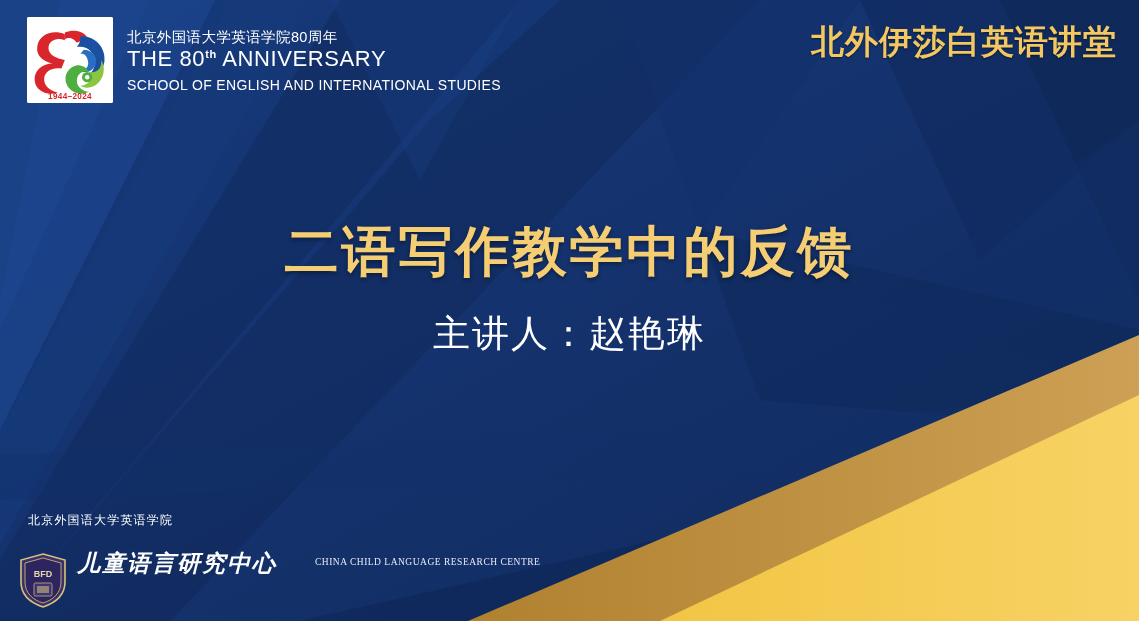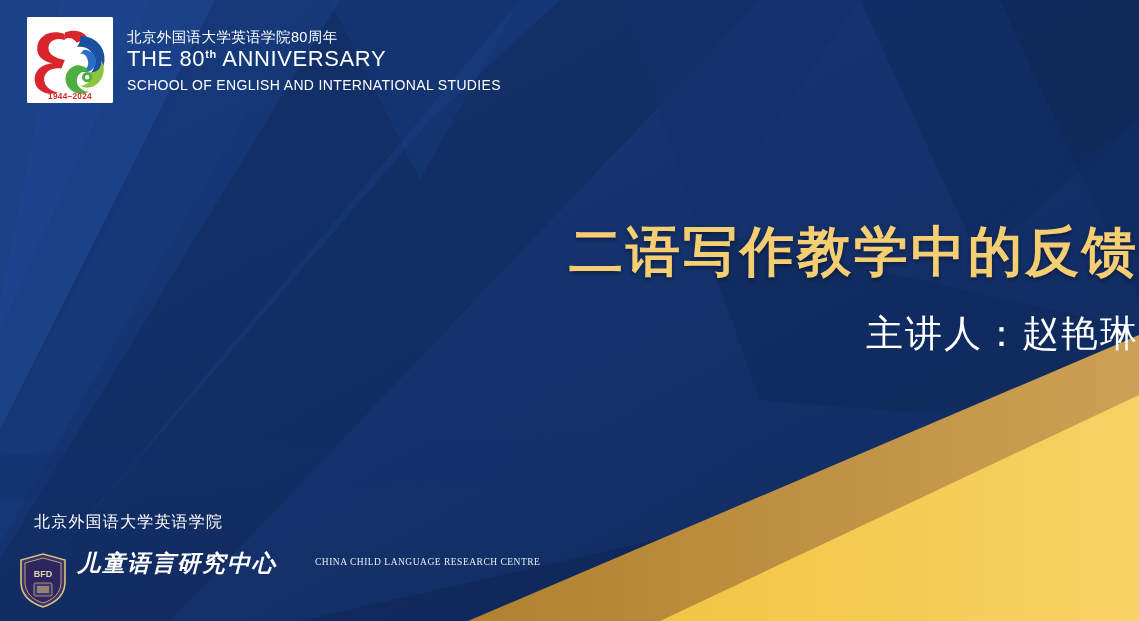--- a/index.html
+++ b/index.html
@@ -60,21 +60,21 @@
     font-weight:700;
     color:#f3c862;
     letter-spacing:1px;
     white-space:nowrap;
     text-shadow:0 1px 2px rgba(0,0,0,.45);
   }
 
   
   .center-wrap{
     position:absolute;left:0;right:0;top:222px;
-    text-align:right;
+    text-align:center;
   }
   .main-title{
     font-size:54px;
     font-weight:700;
     color:#f5ce74;
     letter-spacing:3px;
     line-height:1.1;
     text-shadow:0 2px 4px rgba(0,0,0,.4);
     white-space:nowrap;
   }
@@ -82,22 +82,22 @@
     margin-top:28px;
     font-size:37px;
     color:#ffffff;
     letter-spacing:2px;
     font-weight:400;
     white-space:nowrap;
   }
 
   
   .school-line{
-    position:absolute;left:34px;top:512px;
-    font-size:16px;
+    position:absolute;left:28px;top:512px;
+    font-size:12px;
     color:#ffffff;
     letter-spacing:1.2px;
     white-space:nowrap;
   }
   .centre-block{
     position:absolute;left:18px;top:552px;
     display:flex;gap:9px;
   }
   .crest{width:50px;height:57px;display:block;}
   .centre-text{display:flex;flex-direction:row;line-height:1;gap:38px;}
@@ -204,20 +204,21 @@
 
     <div class="anniv-text">
       <div class="anniv-cn">北京外国语大学英语学院80周年</div>
       <div class="anniv-en">
         <span>THE 80</span><sup>th</sup><span> ANNIVERSARY</span>
       </div>
       <div class="anniv-sub">SCHOOL OF ENGLISH AND INTERNATIONAL STUDIES</div>
     </div>
   </div>
 
+  <div class="brand-right">北外伊莎白英语讲堂</div>
 
   <div class="center-wrap">
     <div class="main-title">二语写作教学中的反馈</div>
     <div class="speaker">主讲人：赵艳琳</div>
   </div>
 
   <div class="school-line">北京外国语大学英语学院</div>
 
   <div class="centre-block">
     <svg class="crest" viewBox="0 0 50 57">

